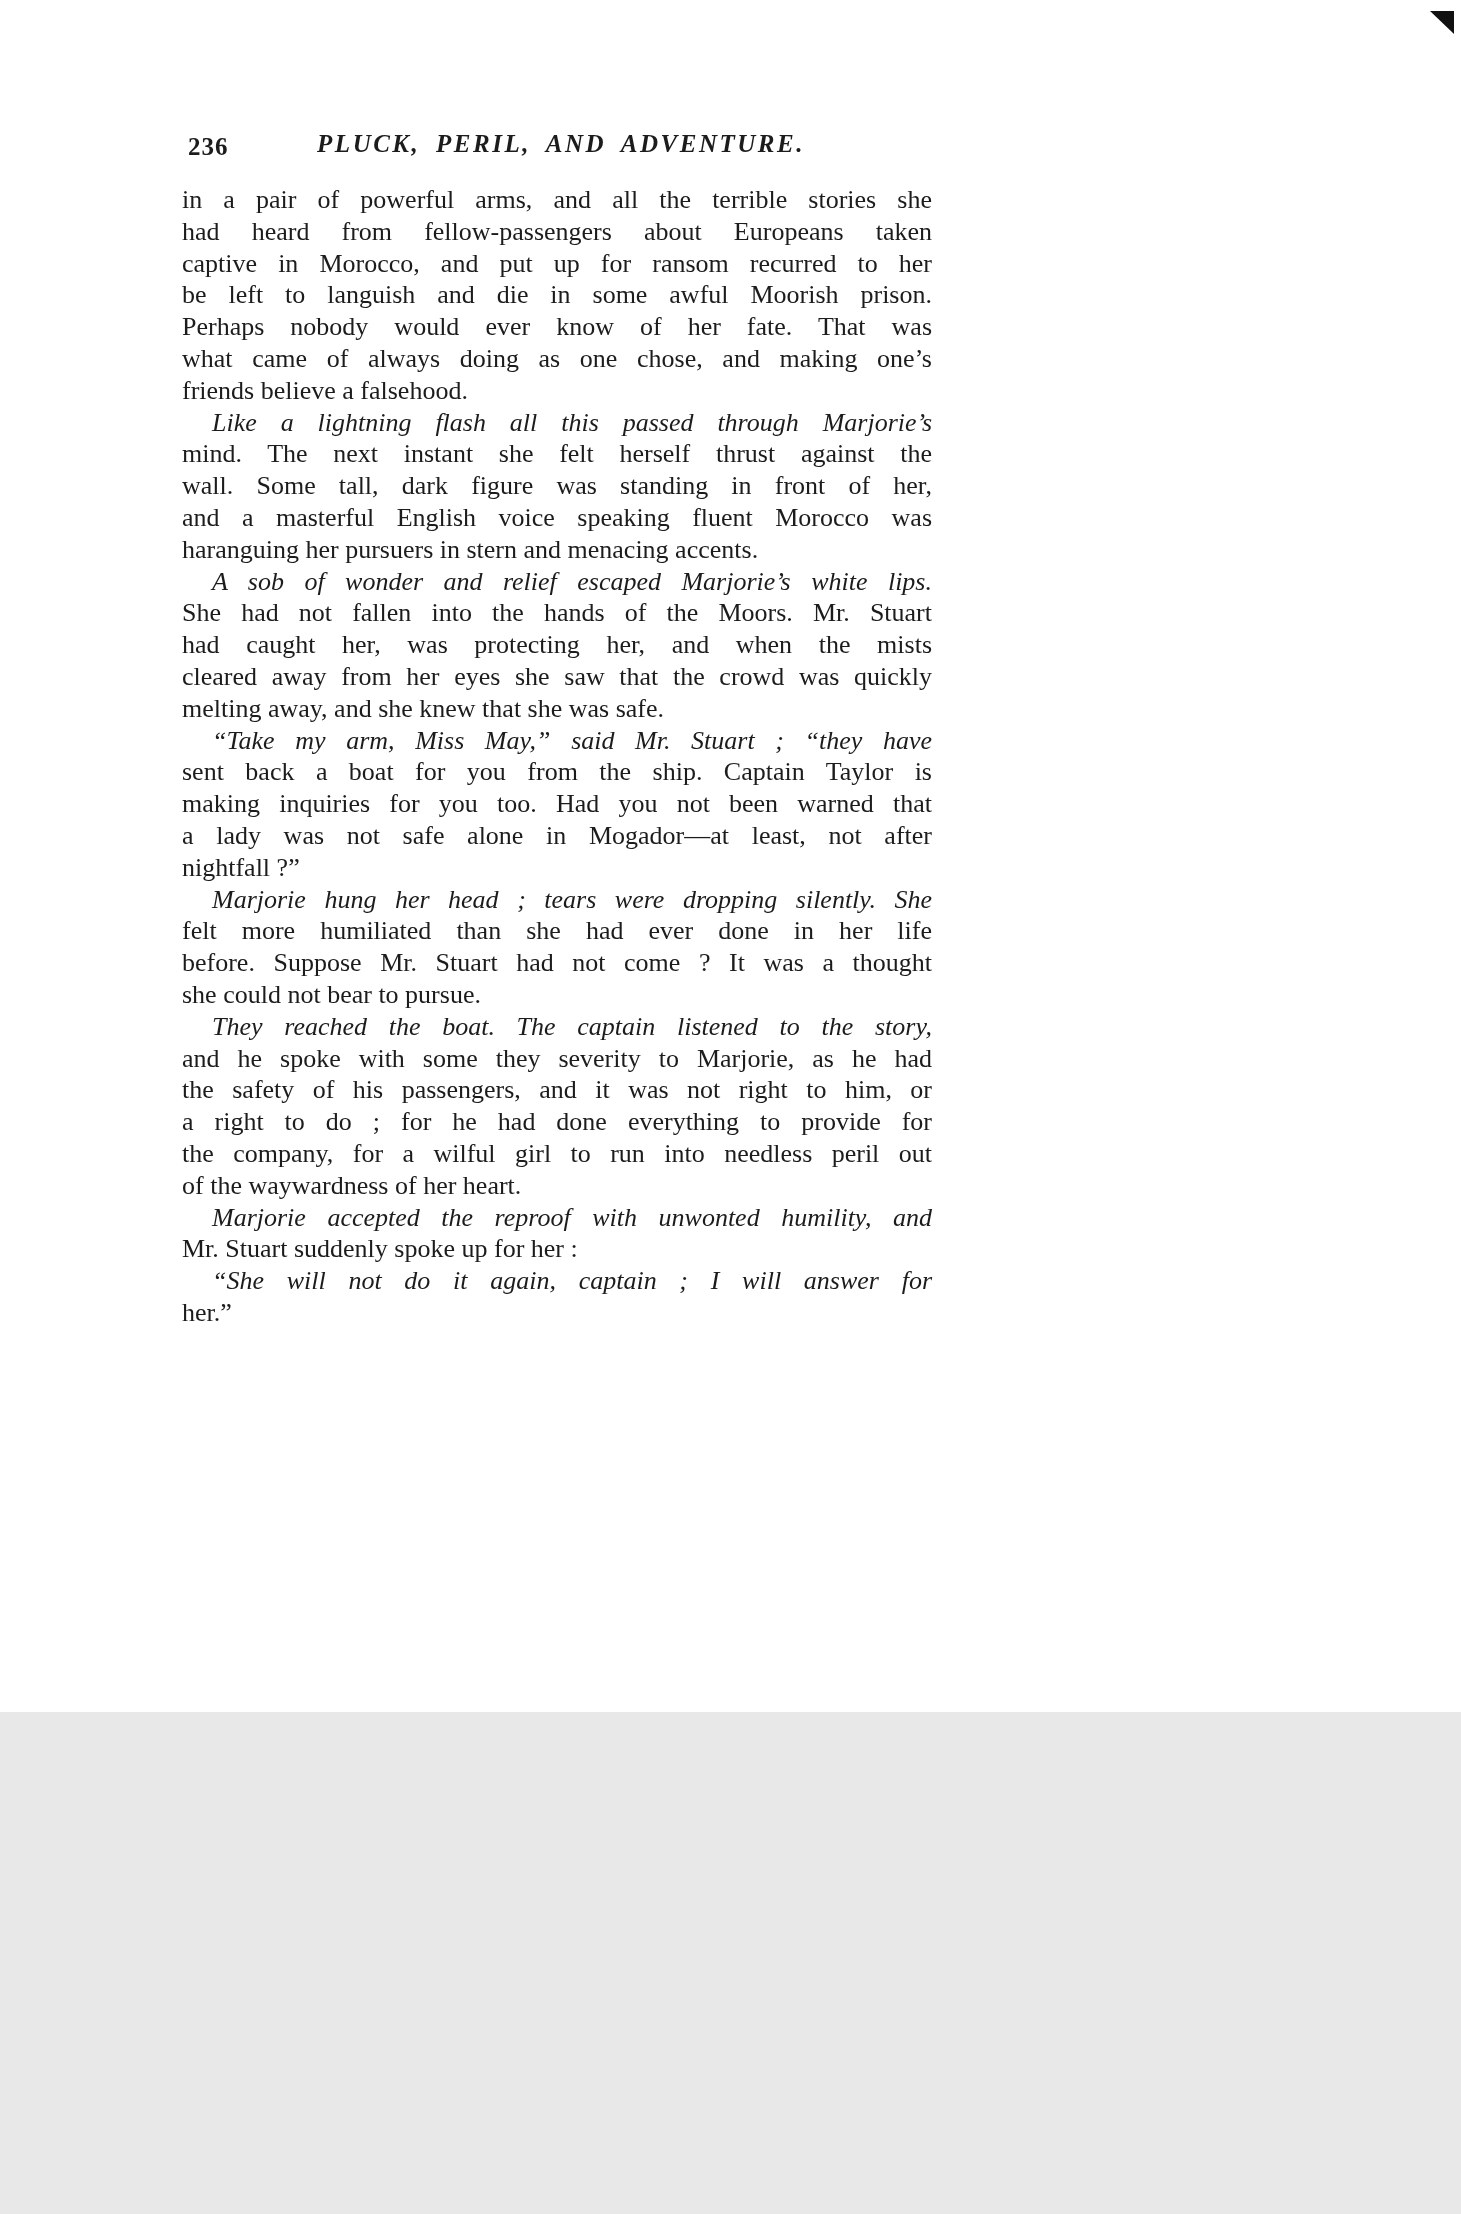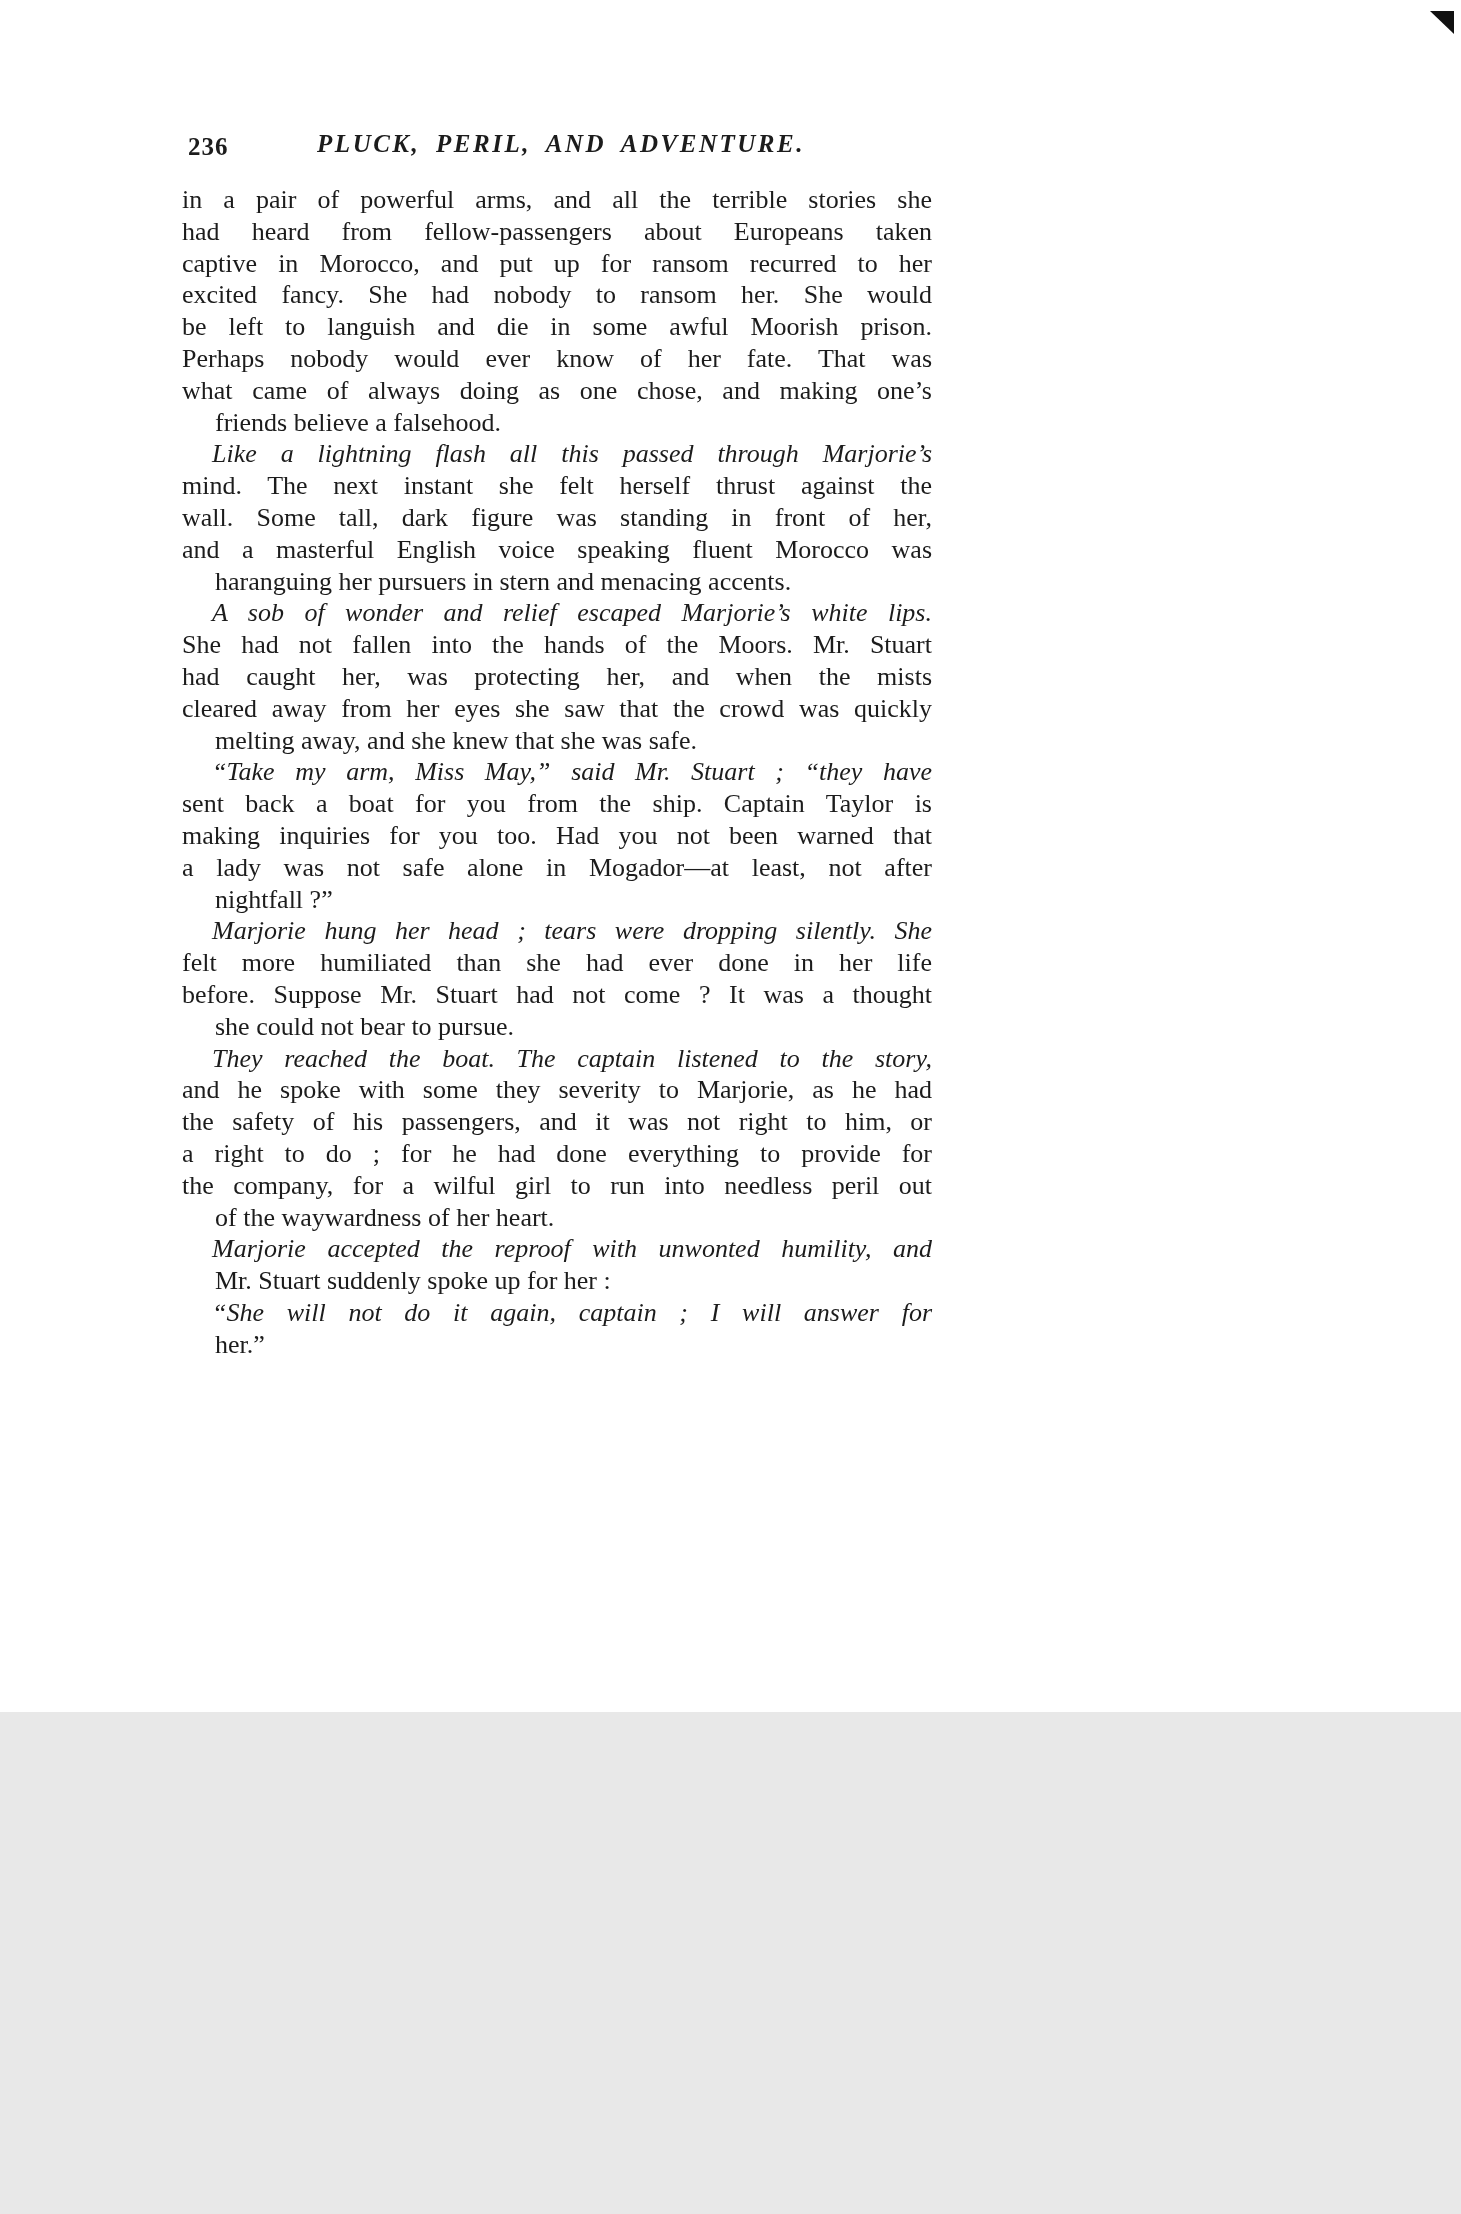--- a/index.html
+++ b/index.html
@@ -25,21 +25,21 @@
     font-size:25px; letter-spacing:2.5px; word-spacing:7px;
   }
   .body-text {
     position:absolute; top:184px; left:182px; width:750px;
     font-size:26px; line-height:31.8px;
   }
   .line {
     text-align:justify;
     text-align-last:justify;
   }
-  .line.last { text-align-last:left;margin-left:33px; }
+  .line.last { text-align-last:left; }
   .line.indent { text-indent:30px;font-style:italic; }
   .tri-top-right {
     position:absolute; left:1430px; top:11px; width:24px; height:23px;
     background:var(--mark,#111111);
     clip-path:polygon(0 0, 100% 0, 100% 100%);
   }
   .tri-bottom-right {
     position:absolute; left:1429px; top:2184px; width:23px; height:16px;
     background:var(--mark,#111111);
     clip-path:polygon(100% 0, 100% 100%, 0 100%);
@@ -56,21 +56,20 @@
 
   <div class="running-header">
     <span class="page-number">236</span>
     <div class="header-title">PLUCK, PERIL, AND ADVENTURE.</div>
   </div>
 
   <div class="body-text">
       <div class="line">in a pair of powerful arms, and all the terrible stories she</div>
       <div class="line">had heard from fellow-passengers about Europeans taken</div>
       <div class="line">captive in Morocco, and put up for ransom recurred to her</div>
-      <div class="line">excited fancy. She had nobody to ransom her. She would</div>
       <div class="line">be left to languish and die in some awful Moorish prison.</div>
       <div class="line">Perhaps nobody would ever know of her fate. That was</div>
       <div class="line">what came of always doing as one chose, and making one’s</div>
       <div class="line last">friends believe a falsehood.</div>
       <div class="line indent">Like a lightning flash all this passed through Marjorie’s</div>
       <div class="line">mind. The next instant she felt herself thrust against the</div>
       <div class="line">wall. Some tall, dark figure was standing in front of her,</div>
       <div class="line">and a masterful English voice speaking fluent Morocco was</div>
       <div class="line last">haranguing her pursuers in stern and menacing accents.</div>
       <div class="line indent">A sob of wonder and relief escaped Marjorie’s white lips.</div>

